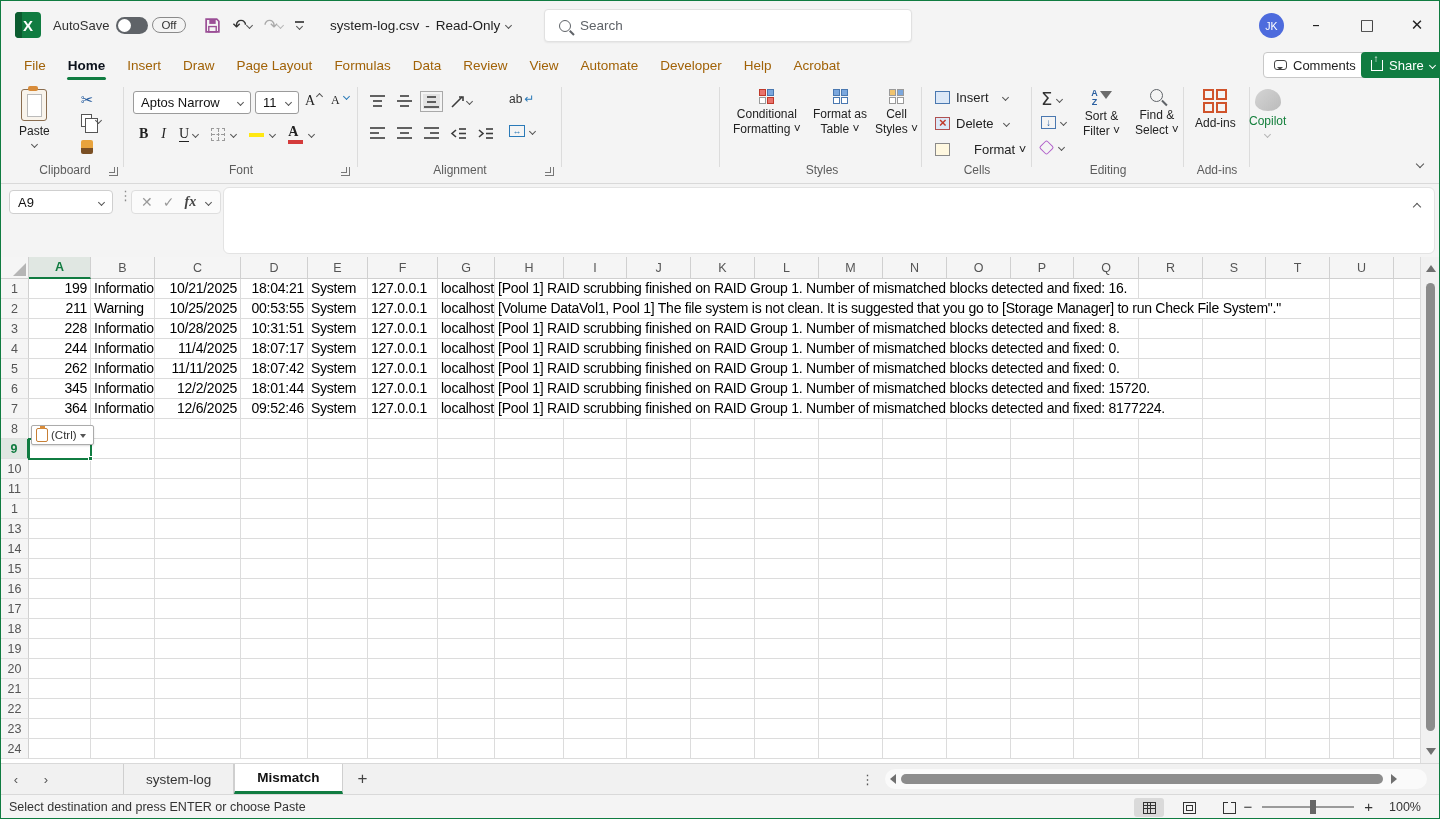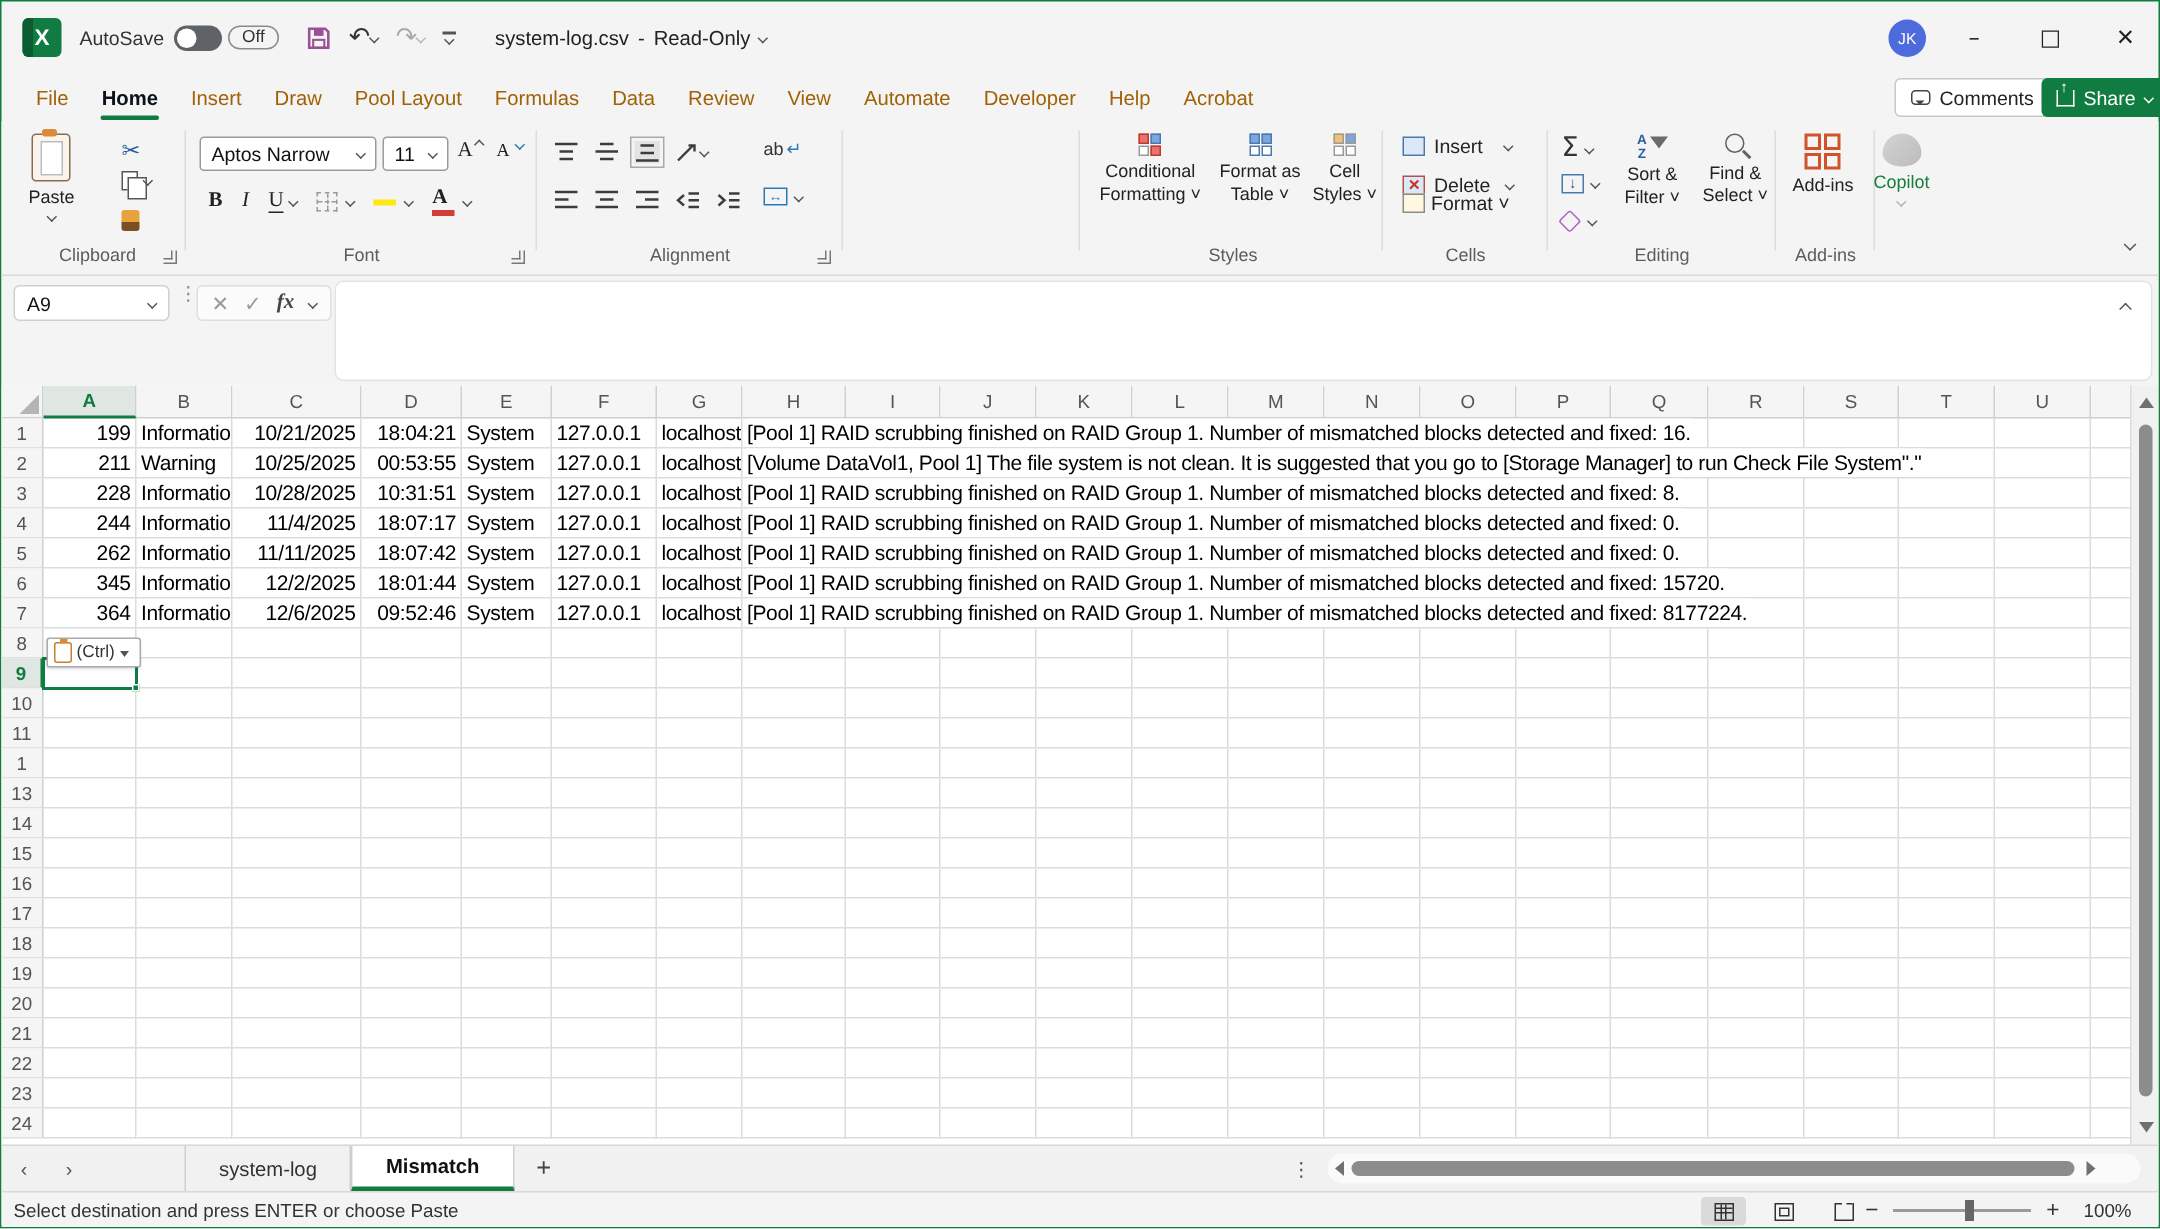--- a/index.html
+++ b/index.html
@@ -192,40 +192,44 @@
           <span style="width:9px;height:1.5px;background:#555;display:block;"></span>
           <span class="chev sm"></span>
         </span>
     </div>
     <div id="doc-title">
       <span>system-log.csv</span>
       <span>-</span>
       <span>Read-Only</span>
       <span class="chev sm"></span>
     </div>
+    <div id="searchbox">
+      <span class="mag"></span>
+      <span>Search</span>
+    </div>
     <div id="avatar">
         <span>JK</span>
       </div>
     <div class="winctl" style="left:1292px;">
         <span>–</span>
       </div>
     <div class="winctl" style="left:1343px;">
         <span>□</span>
       </div>
     <div class="winctl" style="left:1393px;">
         <span>✕</span>
       </div>
   </div>
 
   <div id="menubar">
       <div class="tab">File</div>
       <div class="tab active">Home</div>
       <div class="tab">Insert</div>
       <div class="tab">Draw</div>
-      <div class="tab">Pool Layout</div>
+      <div class="tab">Page Layout</div>
       <div class="tab">Formulas</div>
       <div class="tab">Data</div>
       <div class="tab">Review</div>
       <div class="tab">View</div>
       <div class="tab">Automate</div>
       <div class="tab">Developer</div>
       <div class="tab">Help</div>
       <div class="tab">Acrobat</div>
     </div>
   <div id="comments-btn">
@@ -403,21 +407,21 @@
       <div class="rrow" style="left:10px;top:9px;gap:6px;">
         <span class="cells-ic"></span>
           <span>Insert</span>
           <span class="chev sm" style="margin-left:8px;"></span>
       </div>
       <div class="rrow" style="left:10px;top:35px;gap:6px;">
         <span class="cells-ic del"></span>
           <span>Delete</span>
           <span class="chev sm" style="margin-left:4px;"></span>
       </div>
-      <div class="rrow" style="left:10px;top:47px;gap:4px;">
+      <div class="rrow" style="left:10px;top:61px;gap:24px;">
         <span class="cells-ic fmt"></span>
           <span>Format ˅</span>
       </div>
       <div class="grp-label">Cells</div>
     </div>
     <div class="vdiv" style="left:1030px;"></div>
 
     <div style="position:absolute;left:1034px;top:0;width:146px;height:100%;">
       <div class="rrow" style="left:6px;top:9px;gap:5px;">
           <span class="sum">Σ</span>

